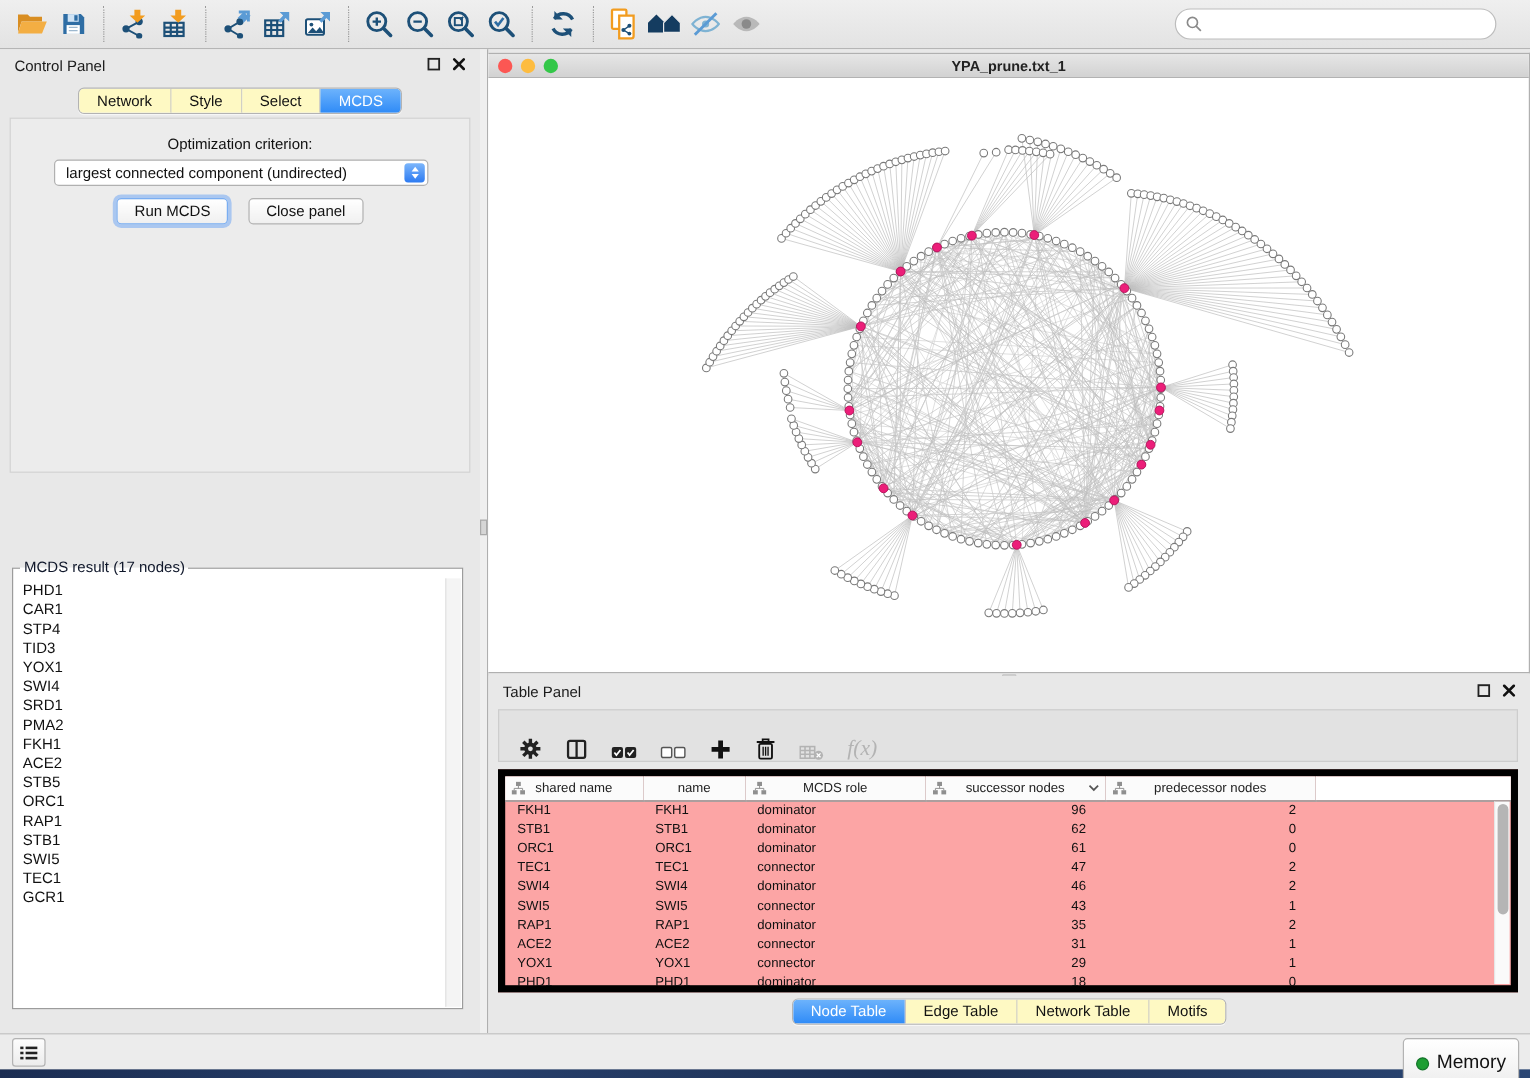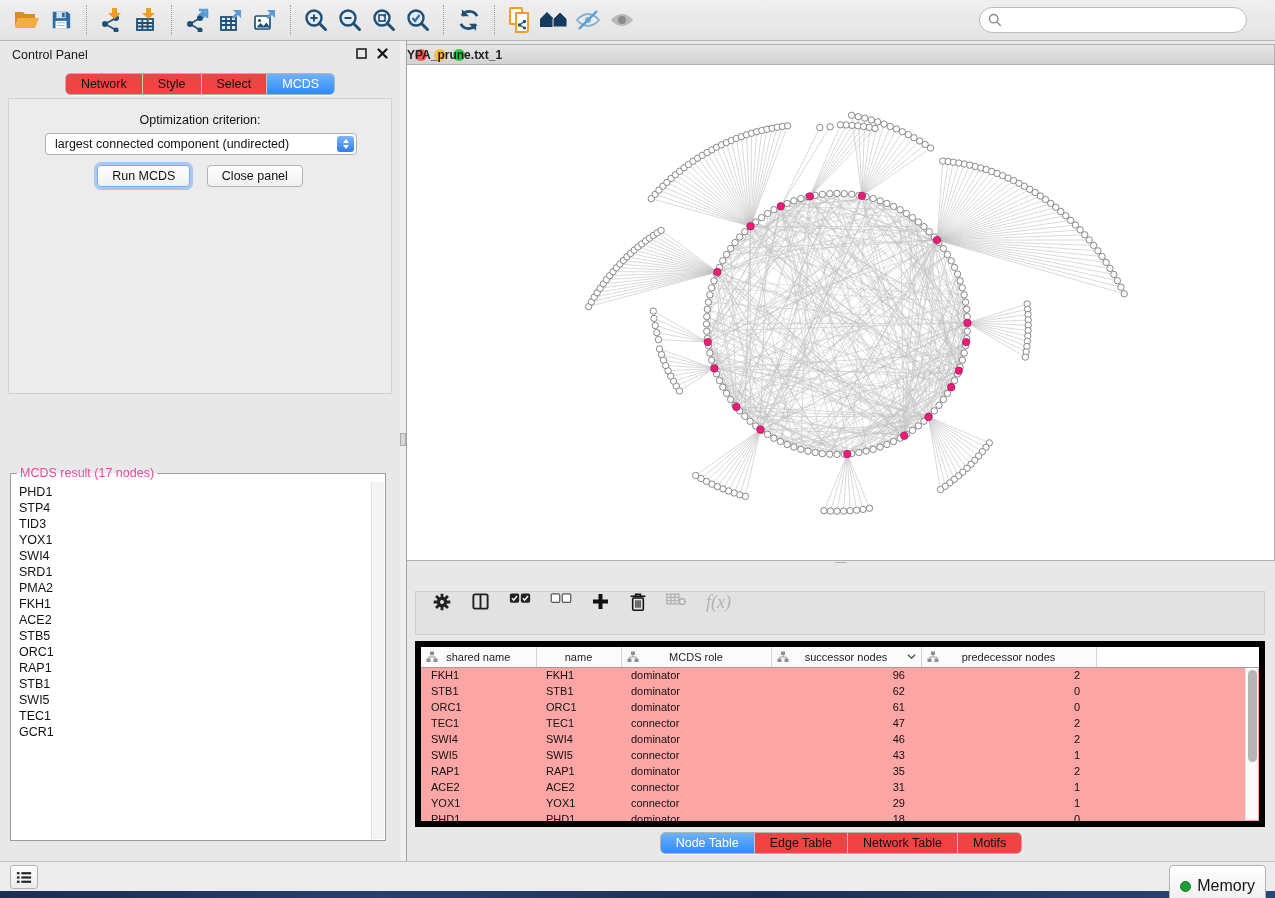--- a/index.html
+++ b/index.html
@@ -20,69 +20,69 @@
   #searchbox input { border:none; outline:none; flex:1; height:20px; font-size:12px; background:transparent; }
 
   
   #control-panel { position:absolute; left:0; top:41px; width:400px; height:820px; background:#e8e8e8; }
   .panel-head { position:absolute; left:0; top:0; width:100%; height:26px; }
   .panel-title { position:absolute; left:12px; top:7px; font-size:12.5px; color:#1a1a1a; }
   .winbtns { position:absolute; right:12px; top:7px; display:flex; gap:10px; align-items:center; }
   .ctabs { position:absolute; top:32px; left:0; width:100%; text-align:center; }
   .seg { display:inline-flex; border:1px solid #b3b3b3; border-radius:5px; overflow:hidden;
     background:#fff; box-shadow:0 1px 0 rgba(255,255,255,.6); }
-  .seg .segbtn { border:none; border-right:1px solid #c6c6c6; background:#ef4444; font-size:12.5px;
+  .seg .segbtn { border:none; border-right:1px solid #c6c6c6; background:#fef9c3; font-size:12.5px;
     color:#111; padding:3px 15px; font-family:inherit; cursor:default; }
   .seg .segbtn:last-child { border-right:none; }
   .seg .segbtn.sel { background:linear-gradient(#6db3fc,#2f8bf7); color:#fff; }
   #opt-card { position:absolute; left:8px; right:8px; top:57px; height:296px;
     background:#ececec; border:1px solid #d2d2d2; }
   #opt-label { position:absolute; top:14px; width:100%; text-align:center; font-size:12.5px; color:#111; }
   #criterion { position:absolute; left:36px; top:34px; width:312px; height:22px; background:#fff;
     border:1px solid #b0b0b0; border-radius:4px; font-size:12.5px; color:#111;
     display:flex; align-items:center; padding-left:9px; }
   #criterion .spin { position:absolute; right:2px; top:2px; bottom:2px; width:17px; border-radius:3px;
     background:linear-gradient(#7cb6fb,#2d7bf2); display:flex; flex-direction:column;
     align-items:center; justify-content:center; gap:2px; }
   .tri-up { width:0; height:0; border-left:3.5px solid transparent; border-right:3.5px solid transparent; border-bottom:4px solid #fff; }
   .tri-dn { width:0; height:0; border-left:3.5px solid transparent; border-right:3.5px solid transparent; border-top:4px solid #fff; }
   #btnrow { position:absolute; top:66px; width:100%; text-align:center; }
   .macbtn { font-family:inherit; font-size:12.5px; color:#111; background:linear-gradient(#fff,#f0f0f0);
     border:1px solid #b3b3b3; border-radius:4px; padding:3px 14px; }
   #run-btn { border-color:#7aaef2; box-shadow:0 0 0 3px rgba(92,156,246,.45); margin-right:12px; }
   fieldset#mcds-box { position:absolute; left:10px; right:14px; top:425px; bottom:20px;
     border:1px solid #9c9c9c; background:#fff; }
-  fieldset#mcds-box legend { font-size:12.5px; color:#ec4899; margin-left:6px; padding:0 3px; }
+  fieldset#mcds-box legend { font-size:12.5px; color:#0f172a; margin-left:6px; padding:0 3px; }
   #mcds-list { position:absolute; left:1px; right:14px; top:2px; bottom:1px; overflow:hidden;
     padding:2px 0 0 7px; }
   .mcds-item { font-size:12.5px; line-height:16px; color:#111; }
   #mcds-scroll { position:absolute; right:1px; top:2px; bottom:1px; width:13px; background:#f4f4f4; border-left:1px solid #e0e0e0; }
 
   
   #vsplit { position:absolute; left:400px; top:41px; width:7px; height:820px; background:#efefef; border-right:1px solid #a0a0a0; }
   #vsplit .grip { position:absolute; left:0; top:392px; width:6px; height:13px; background:#d6d6d6; border:1px solid #aaa; }
 
   
   #right-col { position:absolute; left:407px; top:41px; width:868px; height:820px; background:#e8e8e8; }
 
   #net-window { position:absolute; left:0; top:3px; width:868px; height:517px;
     border:1px solid #b0b0b0; border-left:none; background:#fff; }
   #net-titlebar { position:absolute; left:0; top:0; width:100%; height:20px;
     background:linear-gradient(#e6e6e6,#d2d2d2); border-bottom:1px solid #b2b2b2; }
   .tl { position:absolute; top:4px; width:12px; height:12px; border-radius:50%; }
-  #net-title { position:absolute; width:100%; text-align:left; top:3px; font-size:12px; font-weight:bold; color:#222; }
+  #net-title { position:absolute; width:100%; text-align:center; top:3px; font-size:12px; font-weight:bold; color:#222; }
   #net-canvas { position:absolute; left:0; top:20px; width:866px; height:495px; background:#fff; }
 
   #hsplit-grip { position:absolute; left:50%; top:521px; width:12px; height:5px; margin-left:-6px;
     background:#c9c9c9; border:1px solid #b0b0b0; border-radius:1px; }
 
   
   #table-panel { position:absolute; left:0; top:522px; width:868px; height:298px; background:#e8e8e8; }
   #tp-toolbar { position:absolute; left:8px; right:10px; top:28px; height:44px;
-    background:#e2e2e2; border:1px solid #cdcdcd; display:flex; align-items:flex-start; gap:19px; padding-left:16px; }
+    background:#e2e2e2; border:1px solid #cdcdcd; display:flex; align-items:flex-end; gap:19px; padding-left:16px; }
   .fx { font-family:"Liberation Serif","DejaVu Serif",serif; font-style:italic; font-size:18px; color:#b3b3b3; }
   #tbl-wrap { position:absolute; left:8px; right:10px; top:78px; bottom:34px; background:#fca5a5; border:6px solid #000000; }
   table#node-table { border-collapse:collapse; width:100%; table-layout:fixed; }
   #node-table th { height:20px; font-size:11px; font-weight:normal; color:#222;
     background:#fbfbfb; border-bottom:1px solid #9e9e9e; border-right:1px solid #d4d4d4;
     position:relative; text-align:center; padding:0 4px; }
   #node-table th.filler { background:#fff; border-right:none; }
   #node-table th .hicon { position:absolute; left:5px; top:4px; }
   #node-table th .sort { position:absolute; right:5px; top:6px; }
   #node-table td { height:16px; font-size:11px; color:#111; padding:0 10px; white-space:nowrap; overflow:hidden; }
@@ -289,20 +289,21 @@
             <span class="tri-up"></span>
             <span class="tri-dn"></span>
           </span>
       </div>
     </div>
 
     <fieldset id="mcds-box">
       <legend>MCDS result (17 nodes)</legend>
       <div id="mcds-list">
           <div class="mcds-item">PHD1</div>
+          <div class="mcds-item">CAR1</div>
           <div class="mcds-item">STP4</div>
           <div class="mcds-item">TID3</div>
           <div class="mcds-item">YOX1</div>
           <div class="mcds-item">SWI4</div>
           <div class="mcds-item">SRD1</div>
           <div class="mcds-item">PMA2</div>
           <div class="mcds-item">FKH1</div>
           <div class="mcds-item">ACE2</div>
           <div class="mcds-item">STB5</div>
           <div class="mcds-item">ORC1</div>
@@ -1192,20 +1193,31 @@
               <circle cx="560.7" cy="278.2" r="3.7"></circle>
               <circle cx="562.0" cy="258.9" r="3.7"></circle>
             </g>
           </svg>
       </div>
     </div>
 
     <div id="hsplit-grip"></div>
 
     <div id="table-panel">
+      <div class="panel-head">
+        <span class="panel-title">Table Panel</span>
+        <span class="winbtns">
+          <svg width="11" height="11" viewBox="0 0 11 11">
+              <rect x="1" y="1" width="9" height="9" fill="none" stroke="#222" stroke-width="1.6"></rect>
+            </svg>
+          <svg width="11" height="11" viewBox="0 0 11 11">
+              <path d="M1.5 1.5l8 8M9.5 1.5l-8 8" stroke="#111" stroke-width="2.2" stroke-linecap="round"></path>
+            </svg>
+        </span>
+      </div>
 
       <div id="tp-toolbar">
         <svg width="20" height="20" viewBox="0 0 24 24">
           <g stroke="#222" stroke-width="3.4">
               <path d="M12 2v20M2 12h20M4.9 4.9l14.2 14.2M19.1 4.9 4.9 19.1"></path>
             </g>
           <circle cx="12" cy="12" r="6.2" fill="#222"></circle>
             <circle cx="12" cy="12" r="2.4" fill="#e2e2e2"></circle>
         </svg>
         <svg width="19" height="19" viewBox="0 0 24 24">

